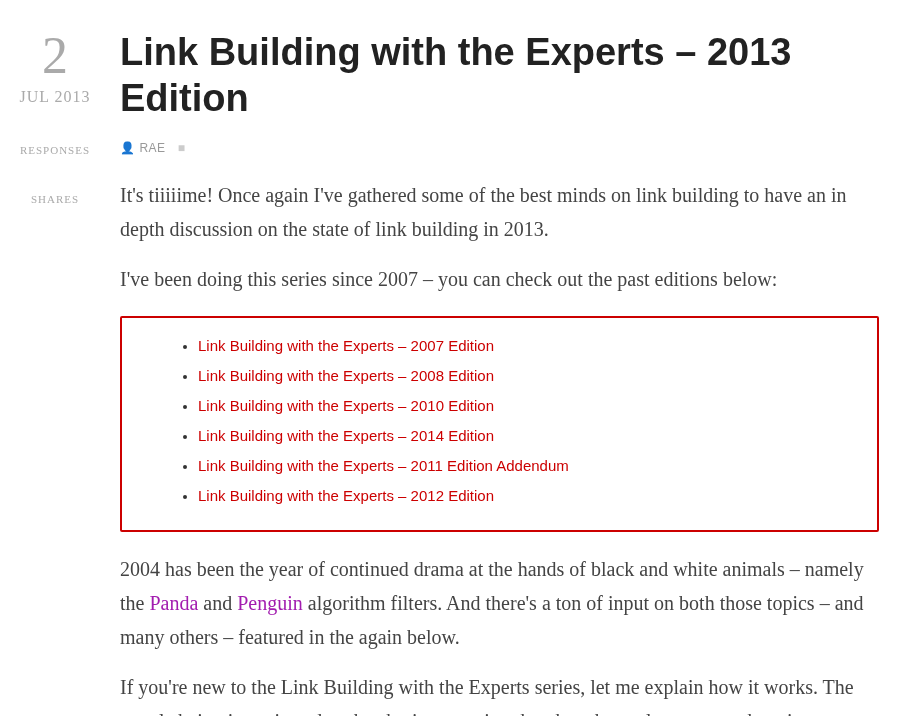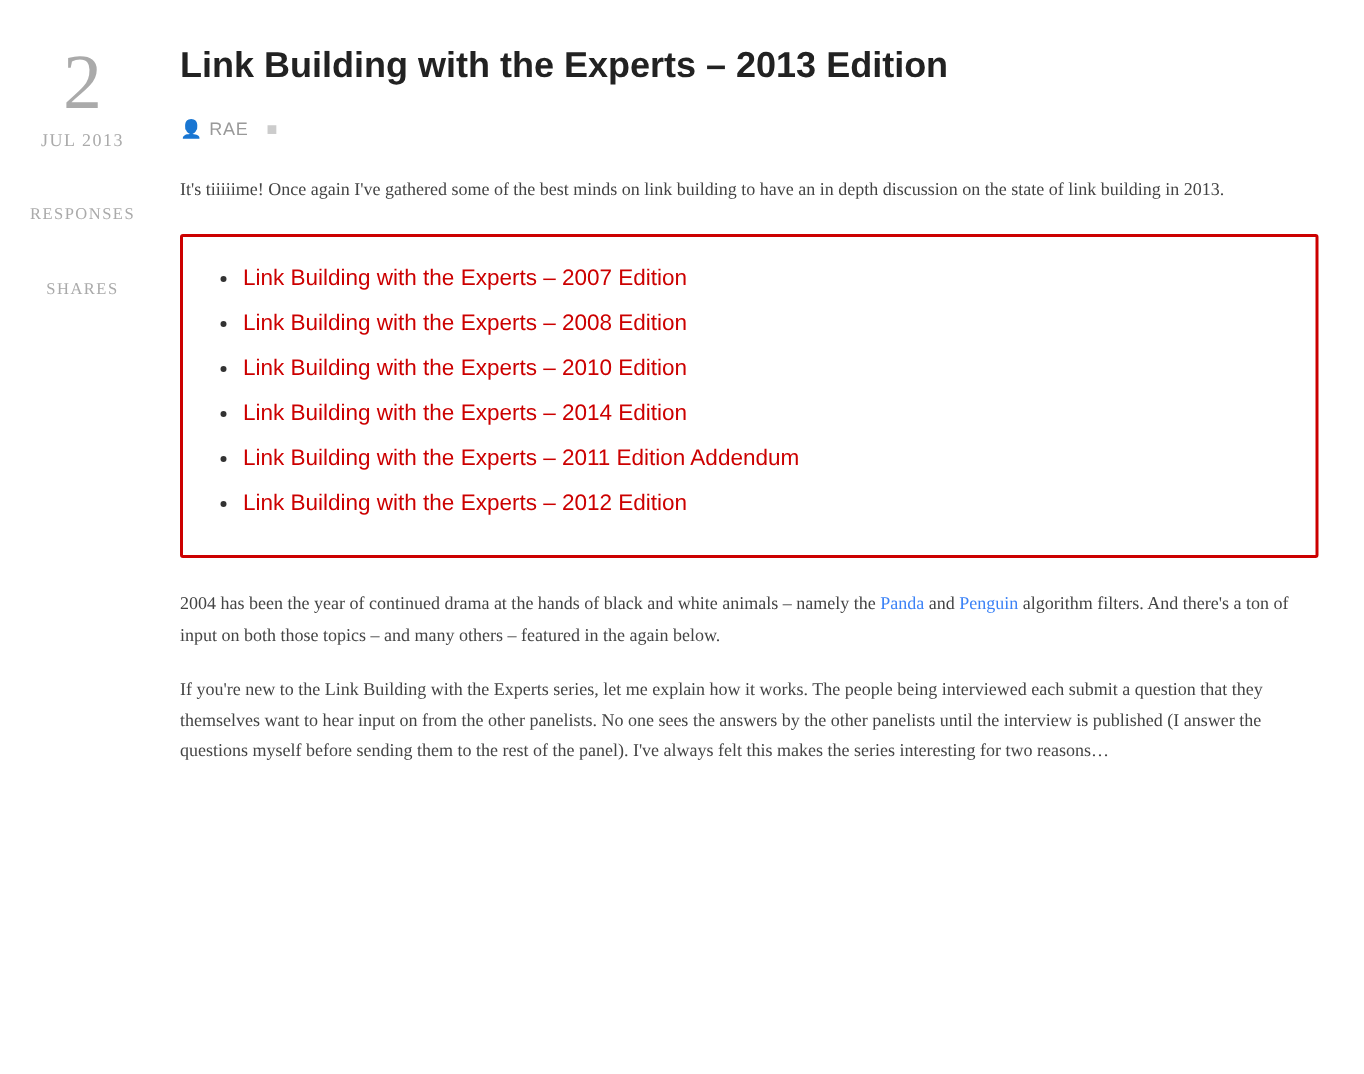--- a/index.html
+++ b/index.html
@@ -41,21 +41,21 @@
     }
 
     .sidebar-number {
       font-size: 52px;
       font-weight: 300;
       color: #aaa;
       line-height: 1;
     }
 
     .sidebar-date {
-      font-size: 12px;
+      font-size: 16px;
       color: #aaa;
       text-transform: uppercase;
       letter-spacing: 1px;
       margin-top: 2px;
     }
 
     .sidebar-label {
       font-size: 11px;
       color: #aaa;
       text-transform: uppercase;
@@ -63,21 +63,21 @@
       margin-top: 2px;
       text-align: center;
     }
 
     .main-content {
       flex: 1;
       padding: 10px 30px 20px 10px;
     }
 
     .article-title {
-      font-size: 24px;
+      font-size: 38px;
       font-weight: 700;
       color: #222;
       line-height: 1.2;
       margin-bottom: 18px;
       font-family: Arial, Helvetica, sans-serif;
     }
 
     .article-meta {
       display: flex;
       align-items: center;
@@ -105,49 +105,50 @@
       color: #ccc;
     }
 
     .meta-category {
       color: #999;
     }
 
     .article-body p {
       margin-bottom: 16px;
       color: #444;
-      font-size: 12px;
+      font-size: 20px;
       line-height: 1.7;
     }
 
     .links-box {
       border: 2px solid #cc0000;
       padding: 16px 20px;
       margin: 20px 0;
       border-radius: 2px;
     }
 
     .links-box ul {
       list-style: disc;
       padding-left: 20px;
     }
 
     .links-box ul li {
       margin-bottom: 6px;
+      margin-left: 36px;
     }
 
     .links-box ul li a {
       color: #cc0000;
       text-decoration: none;
       font-size: 15px;
       font-family: Arial, Helvetica, sans-serif;
     }
 
     .inline-link {
-      color: #3b82f6;
+      color: #a21caf;
       text-decoration: none;
       font-family: Liberation Serif, serif;
     }
   </style>
 </head>
 <body>
 
 <div class="page-wrapper">
 
   <aside class="sidebar">
@@ -169,20 +170,21 @@
     <div class="article-meta">
       <span class="meta-author">
         <span class="meta-icon">👤</span>
         <span>RAE</span>
       </span>
       <span class="meta-divider">■</span>
     </div>
 
     <div class="article-body">
       <p>It's tiiiiime! Once again I've gathered some of the best minds on link building to have an in depth discussion on the state of link building in 2013.</p>
+      <p>I've been doing this series since 2007 – you can check out the past editions below:</p>
 
       <div class="links-box">
         <ul>
         <li><a href="#">Link Building with the Experts – 2007 Edition</a></li>
             <li><a href="#">Link Building with the Experts – 2008 Edition</a></li>
             <li><a href="#">Link Building with the Experts – 2010 Edition</a></li>
             <li><a href="#">Link Building with the Experts – 2014 Edition</a></li>
             <li><a href="#">Link Building with the Experts – 2011 Edition Addendum</a></li>
             <li><a href="#">Link Building with the Experts – 2012 Edition</a></li>
           </ul>

